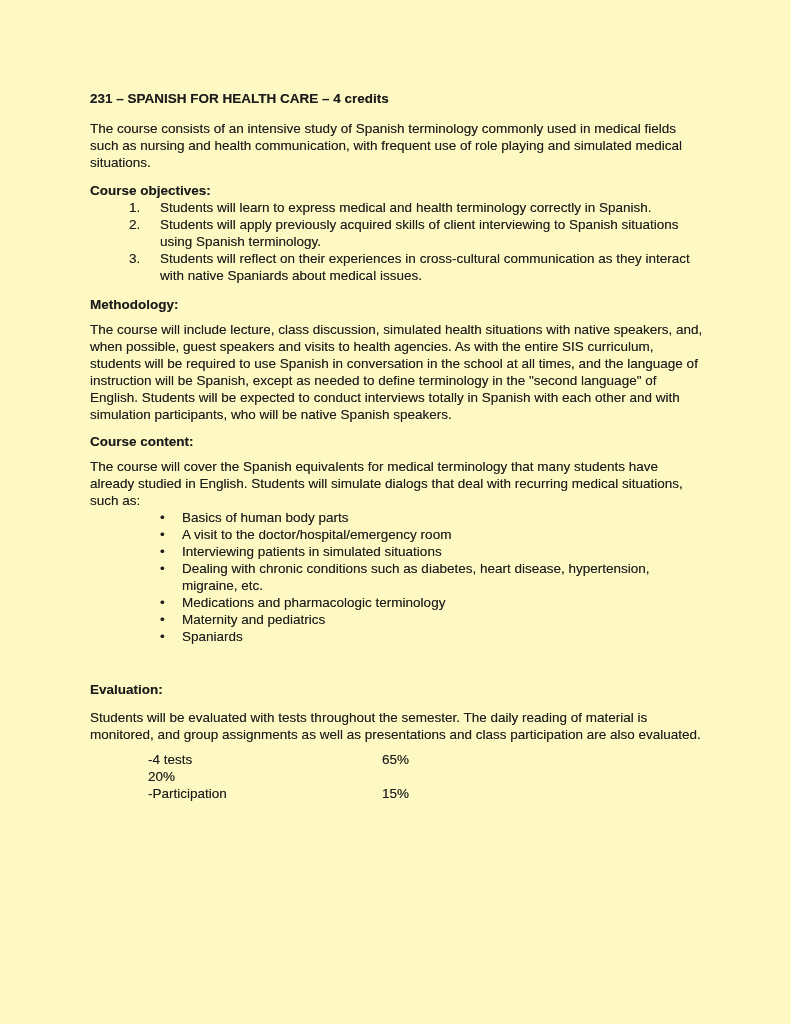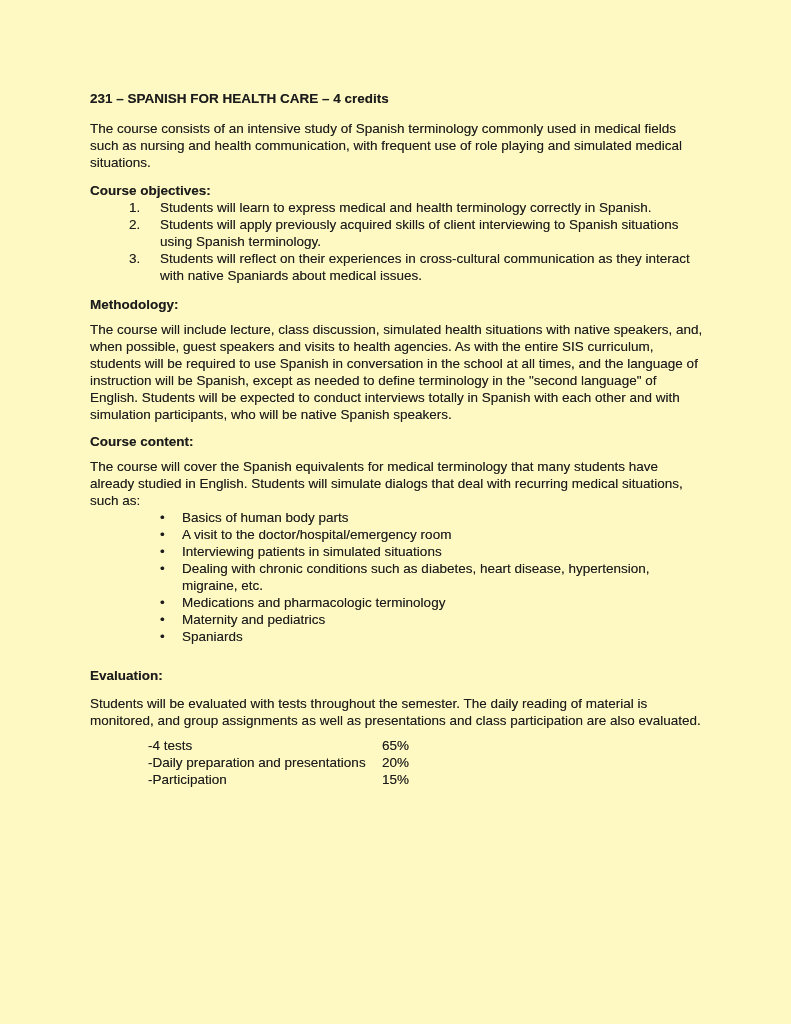--- a/index.html
+++ b/index.html
@@ -36,21 +36,21 @@
     font-weight: bold;
     margin: 0;
   }
   .mt-intro    { margin-top: 13px; }
   .mt-heading1 { margin-top: 11px; }
   .mt-list     { margin-top: 10px; }
   .mt-heading2 { margin-top: 12px; }
   .mt-para     { margin-top: 8px; }
   .mt-heading3 { margin-top: 10px; }
   .mt-bullets  { margin-top: 16px; }
-  .mt-heading4 { margin-top: 22px; }
+  .mt-heading4 { margin-top: 36px; }
   .mt-evalpara { margin-top: 11px; }
   .mt-table    { margin-top: 8px; }
 
   .olist { margin: 0; padding: 0; }
   .olist-item { display: flex; }
   .olist-num {
     flex: 0 0 31px;
     margin-left: 39px;
   }
   .olist-text { flex: 1 1 auto; }
@@ -138,21 +138,20 @@
     <p class="heading mt-heading4">Evaluation:</p>
 
     <p class="para mt-evalpara">Students will be evaluated with tests throughout the semester. The daily reading of material is monitored, and group assignments as well as presentations and class participation are also evaluated.</p>
 
     <div class="eval-table mt-table">
       <div class="eval-row">
         <span class="eval-label">-4 tests</span>
         <span class="eval-value">65%</span>
       </div>
       <div class="eval-row">
-        <span class="eval-label">-Daily preparation and presentations</span>
         <span class="eval-value">20%</span>
       </div>
       <div class="eval-row">
         <span class="eval-label">-Participation</span>
         <span class="eval-value">15%</span>
       </div>
     </div>
 
   </div>
 </div>

